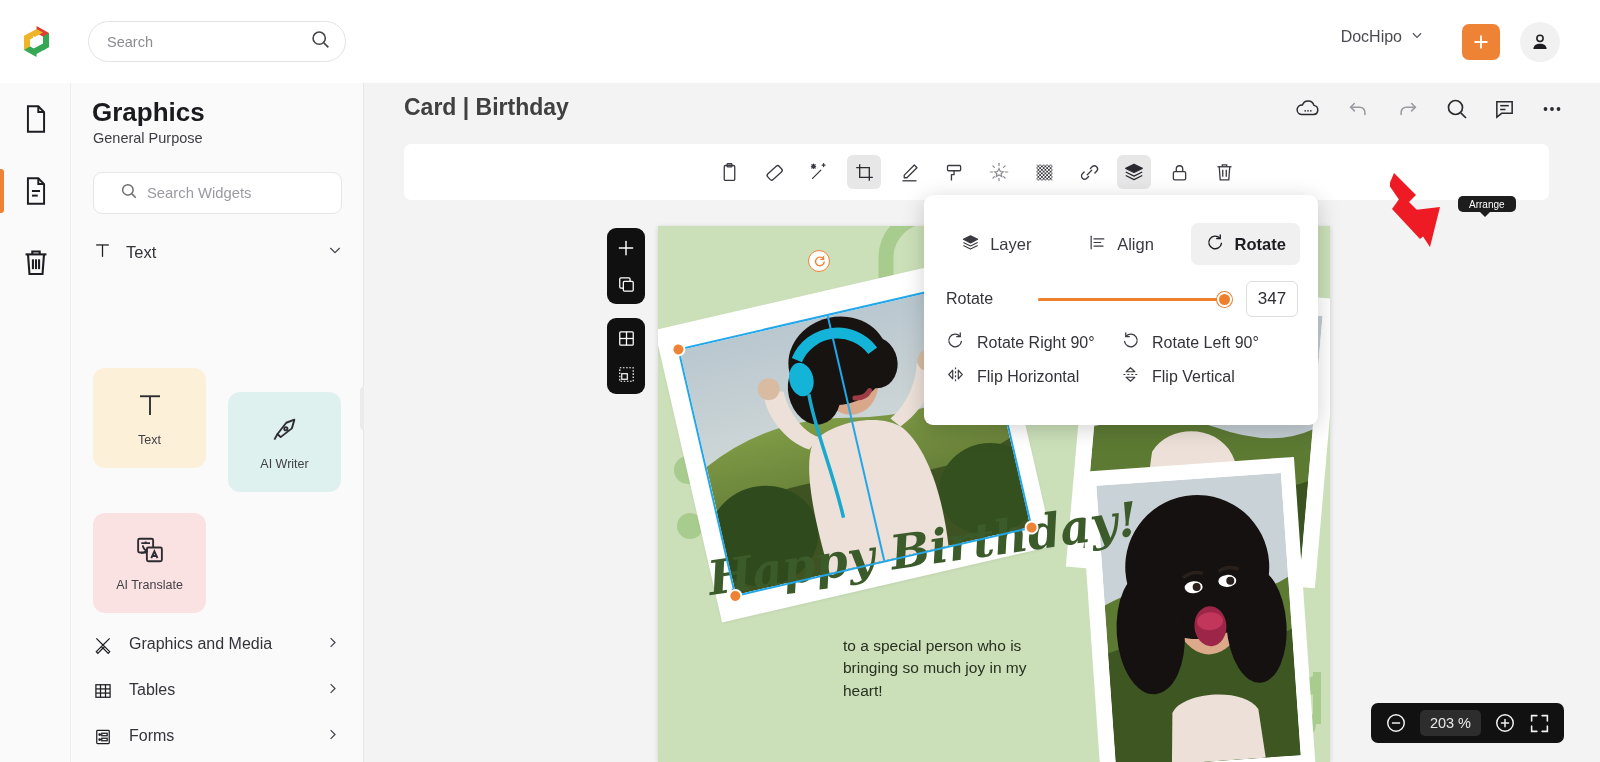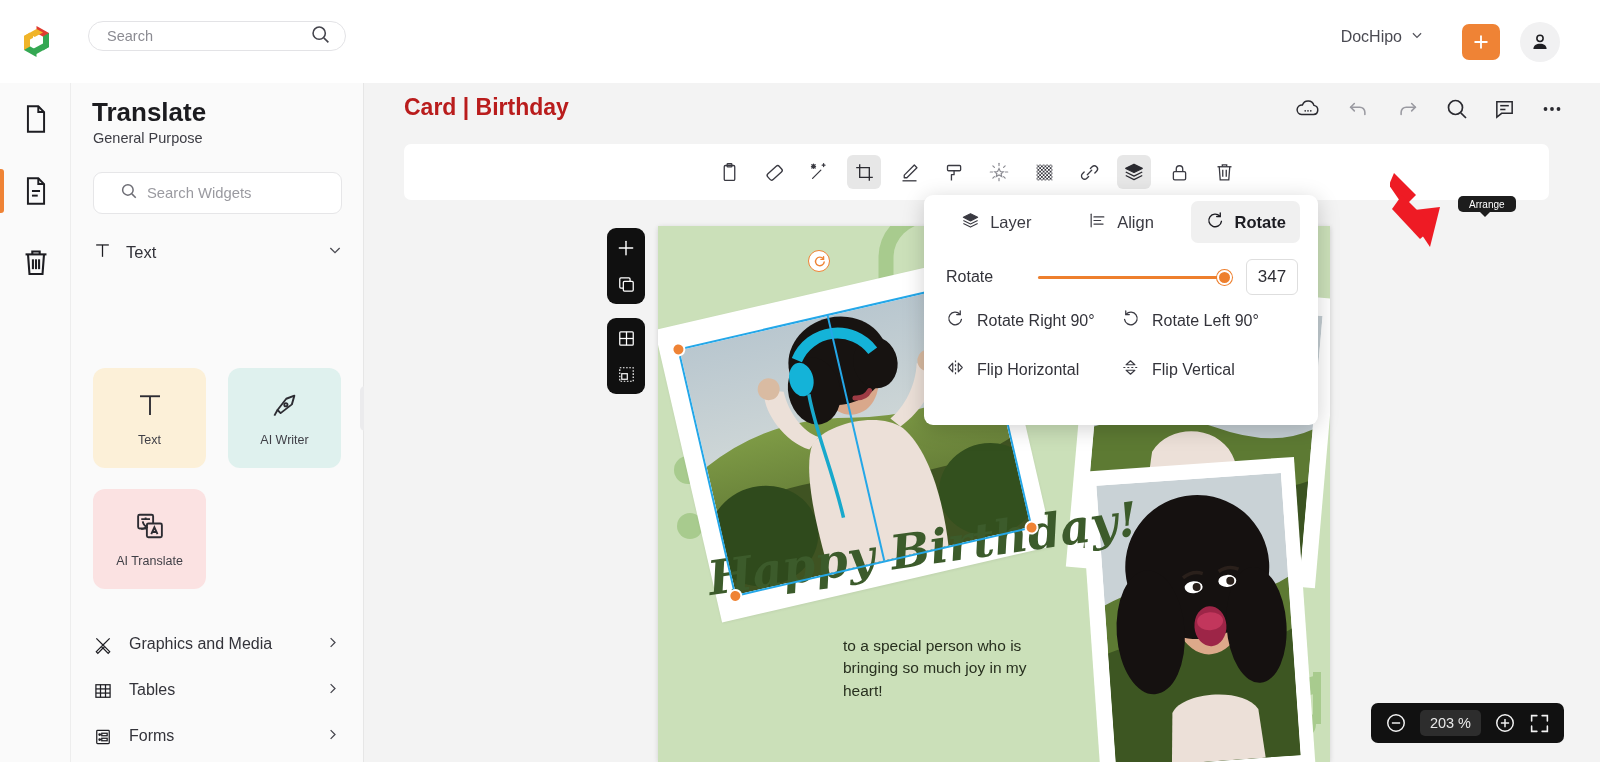--- a/index.html
+++ b/index.html
@@ -12,21 +12,21 @@
   #app { position: relative; width: 1600px; height: 762px; }
 
   
   .topbar {
     position: absolute; top: 0; left: 0; width: 1600px; height: 83px;
     background: #ffffff; display: flex; align-items: center;
   }
   .brand-logo { position: absolute; left: 18px; top: 23px; width: 37px; height: 37px; }
 
   .global-search {
-    position: absolute; left: 88px; top: 21px; width: 258px; height: 30px;
+    position: absolute; left: 88px; top: 21px; width: 258px; height: 41px;
     border: 1px solid #e3e3e6; border-radius: 21px; background: #fff;
     display: flex; align-items: center; padding: 0 14px 0 18px;
   }
   .global-search input {
     flex: 1; border: none; outline: none; font-size: 14.5px; color: #3a3a3a;
     font-family: "Liberation Sans", sans-serif; background: transparent;
   }
   .global-search input::placeholder { color: #8b8b92; }
 
   .workspace-sel {
@@ -104,21 +104,21 @@
     position: absolute; left: 360px; top: 386px; width: 16px; height: 45px;
     background: #ebebed; border-radius: 5px 0 0 5px; cursor: pointer;
     display: flex; align-items: center; justify-content: center;
   }
 
   
   .editor {
     position: absolute; left: 364px; top: 83px; width: 1236px; height: 679px;
     background: #f3f3f3;
   }
-  .doc-title { position: absolute; left: 40px; top: 11px; font-size: 23px; font-weight: bold; color: #b91c1c; }
+  .doc-title { position: absolute; left: 40px; top: 11px; font-size: 23px; font-weight: bold; color: #404040; }
 
   .editor-actions { position: absolute; right: 36px; top: 14px; display: flex; align-items: center; gap: 24px; }
   .editor-actions .ea { cursor: pointer; display: flex; align-items: center; }
 
   .tooltip {
     position: absolute; left: 1094px; top: 113px; height: 16px;
     background: #1d1d1d; color: #fff; font-size: 10px; border-radius: 5px;
     padding: 0 11px; display: flex; align-items: center; z-index: 60;
   }
   .tooltip::after {
@@ -181,21 +181,21 @@
   .bday-body {
     position: absolute; left: 185px; top: 381px; width: 225px;
     font-size: 15.5px; line-height: 1.45; color: #28301f; margin-top: 28px;
   }
 
   
   .arrange-pop {
     position: absolute; left: 560px; top: 112px; width: 394px; height: 230px;
     background: #fff; border-radius: 9px; box-shadow: 0 4px 22px rgba(0,0,0,.18); z-index: 50;
   }
-  .ap-tabs { display: flex; align-items: center; padding: 6px 18px 0 18px; gap: 16px; }
+  .ap-tabs { display: flex; align-items: center; padding: 28px 18px 0 18px; gap: 16px; }
   .ap-tab {
     flex: 1; height: 42px; border-radius: 7px; cursor: pointer;
     display: flex; align-items: center; justify-content: center; gap: 10px;
     font-size: 16.5px; color: #3a3a42;
   }
   .ap-tab.active { background: #f0f0f0; font-weight: bold; color: #1c1c22; }
   .ap-rotate-row { display: flex; align-items: center; padding: 16px 20px 0 22px; gap: 14px; }
   .ap-rotate-row .rlabel { font-size: 16px; color: #33333a; width: 78px; }
   .slider { position: relative; flex: 1; height: 18px; display: flex; align-items: center; }
   .slider .track { width: 100%; height: 3px; background: #dfdfdf; border-radius: 2px; }
@@ -203,21 +203,21 @@
   .slider .knob {
     position: absolute; width: 15px; height: 15px; background: #ee7f2d;
     border: 2px solid #fff; border-radius: 50%; left: calc(96.5% - 8px);
     box-shadow: 0 0 0 1px #ee7f2d; cursor: pointer;
   }
   .rot-val {
     width: 52px; height: 36px; border: 1px solid #dedede; border-radius: 6px;
     display: flex; align-items: center; justify-content: center;
     font-size: 17px; color: #2d2d33;
   }
-  .ap-actions { padding: 14px 22px 0 22px; display: grid; grid-template-columns: 1fr 1fr; row-gap: 26px; }
+  .ap-actions { padding: 14px 22px 0 22px; display: grid; grid-template-columns: 1fr 1fr; row-gap: 11px; }
   .ap-act { display: flex; align-items: center; gap: 12px; font-size: 16px; color: #33333a; cursor: pointer; }
 
   
   .zoombar {
     position: absolute; right: 36px; bottom: 19px; height: 40px;
     background: #111111; border-radius: 7px; display: flex; align-items: center;
     gap: 13px; padding: 0 14px; z-index: 40;
   }
   .zoom-pct {
     background: #2d2d2d; border-radius: 5px; color: #e9e9e9;
@@ -299,21 +299,21 @@
           <path d="M9 6V3.6h6V6"></path>
           <path d="M5.5 6l1.2 16h10.6L18.5 6"></path>
         <line x1="9.5" y1="10" x2="9.5" y2="18"></line>
           <line x1="12" y1="10" x2="12" y2="18"></line>
           <line x1="14.5" y1="10" x2="14.5" y2="18"></line>
       </svg>
     </div>
   </div>
 
   <div class="panel">
-    <div class="panel-title">Translate</div>
+    <div class="panel-title">Graphics</div>
     <div class="panel-sub">General Purpose</div>
 
     <div class="widget-search">
       <span>
         <svg width="18" height="18" viewBox="0 0 24 24" fill="none" stroke="#6d6d75" stroke-width="2">
           <circle cx="10.5" cy="10.5" r="7"></circle>
             <line x1="15.8" y1="15.8" x2="21" y2="21"></line>
         </svg>
       </span>
       <input value="" placeholder="Search Widgets" style="">
@@ -337,21 +337,21 @@
     <div class="widget-grid">
       <div class="widget-card" style="background:#fcf0d8;">
         <span>
           <svg width="30" height="30" viewBox="0 0 24 24" fill="none" stroke="#2c2c32" stroke-width="1.5">
             <line x1="4" y1="5" x2="20" y2="5"></line>
               <line x1="12" y1="5" x2="12" y2="20"></line>
           </svg>
         </span>
         <span class="wlabel">Text</span>
       </div>
-      <div class="widget-card" style="background:#dff1ee;">
+      <div class="widget-card" style="background:#dff1ee;margin-top:24px;">
         <span>
           <svg width="30" height="30" viewBox="0 0 24 24" fill="none" stroke="#2c2c32" stroke-width="1.5" stroke-linejoin="round">
             <path d="M19.5 4.5 L13 7 L6 16 L8.5 18.5 L17.5 11.5 Z"></path>
             <line x1="6" y1="16" x2="3.5" y2="20.5"></line>
             <circle cx="12.7" cy="11.8" r="1.3"></circle>
           </svg>
         </span>
         <span class="wlabel">AI Writer</span>
       </div>
       <div class="widget-card" style="background:#fbe2e2;">

